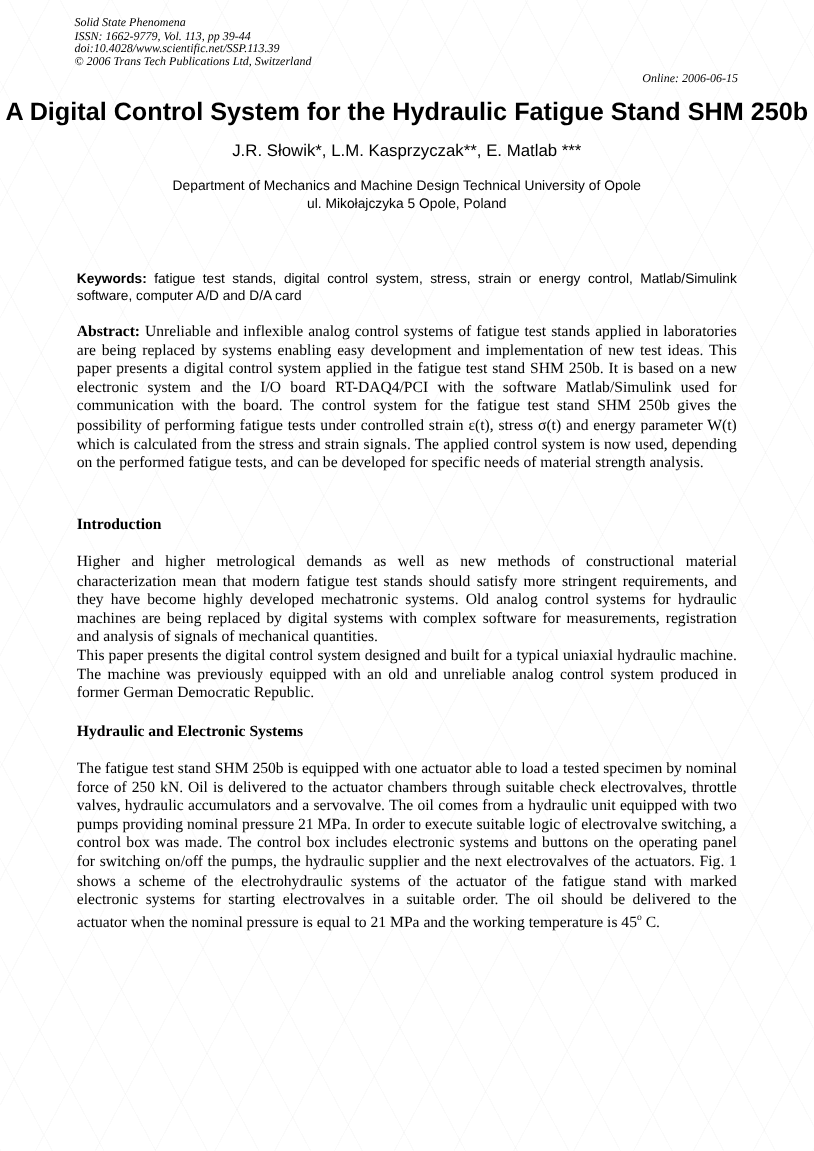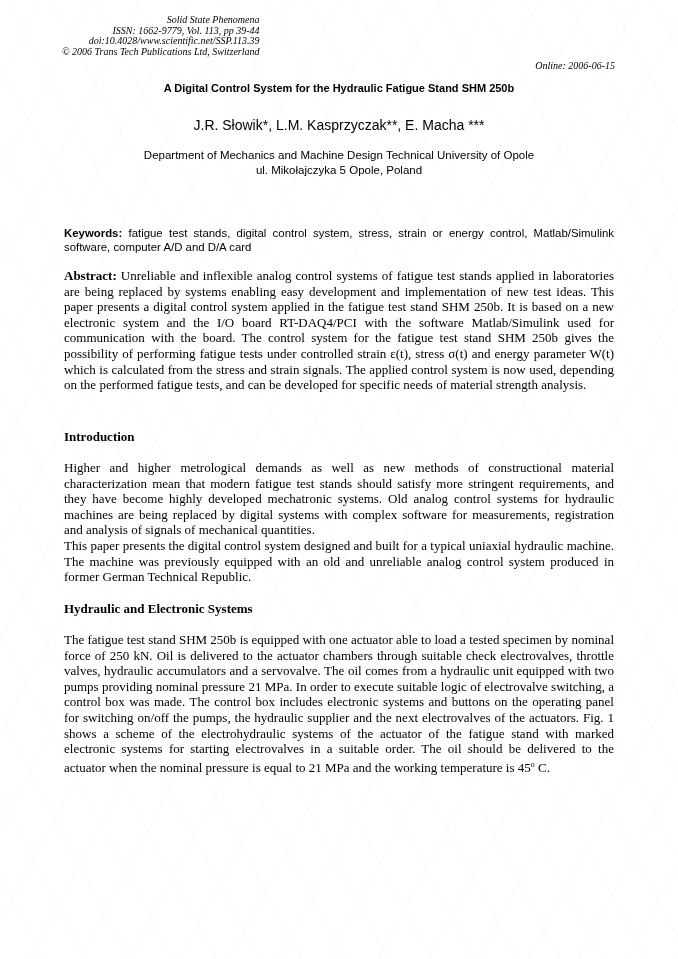--- a/index.html
+++ b/index.html
@@ -7,29 +7,29 @@
     width: 678px; height: 959px; overflow: hidden; position: relative;
     background-color: #ffffff;
     background-image:
       repeating-linear-gradient(62deg, rgba(0,0,0,0.018) 0px, rgba(0,0,0,0.018) 1px, transparent 1px, transparent 38px),
       repeating-linear-gradient(-62deg, rgba(0,0,0,0.018) 0px, rgba(0,0,0,0.018) 1px, transparent 1px, transparent 44px);
     color: #000;
   }
   .page { position: absolute; left: 0; top: 0; width: 678px; height: 959px; }
   .meta {
     position: absolute; left: 62px; top: 15px;
-    font-family: "Liberation Serif", serif; font-style: italic; font-size: 10px; line-height: 10.5px; text-align: right;
+    font-family: "Liberation Serif", serif; font-style: italic; font-size: 10px; line-height: 10.5px;
   }
   .online {
     position: absolute; right: 63px; top: 15px;
     font-family: "Liberation Serif", serif; font-style: italic; font-size: 10px; margin-top: 45px;
   }
   .title {
     position: absolute; left: 0; width: 678px; top: 82px; text-align: center;
-    font-family: "Liberation Sans", sans-serif; font-weight: bold; font-size: 11px;
+    font-family: "Liberation Sans", sans-serif; font-weight: bold; font-size: 21px;
   }
   .authors {
     position: absolute; left: 0; width: 678px; top: 117px; text-align: center;
     font-family: "Liberation Sans", sans-serif; font-size: 14px;
   }
   .affil {
     position: absolute; left: 0; width: 678px; top: 148px; text-align: center;
     font-family: "Liberation Sans", sans-serif; font-size: 11.5px; line-height: 14.5px;
   }
   .emails {
@@ -62,32 +62,32 @@
 
   <div class="meta">
     <div>Solid State Phenomena</div>
     <div>ISSN: 1662-9779, Vol. 113, pp 39-44</div>
     <div>doi:10.4028/www.scientific.net/SSP.113.39</div>
     <div>© 2006 Trans Tech Publications Ltd, Switzerland</div>
   </div>
   <div class="online">Online: 2006-06-15</div>
 
   <div class="title">A Digital Control System for the Hydraulic Fatigue Stand SHM 250b</div>
-  <div class="authors">J.R. Słowik*, L.M. Kasprzyczak**, E. Macha ***</div>
+  <div class="authors">J.R. Słowik*, L.M. Kasprzyczak**, E. Matlab ***</div>
 
   <div class="affil">
     <div>Department of Mechanics and Machine Design Technical University of Opole</div>
     <div>ul. Mikołajczyka 5 Opole, Poland</div>
   </div>
 
 
   <p class="keywords last-line"><b>Keywords:</b><span> fatigue test stands, digital control system, stress, strain or energy control, Matlab/Simulink software, computer A/D and D/A card</span></p>
 
   <p class="abstract body-text last-line"><b>Abstract:</b><span> Unreliable and inflexible analog control systems of fatigue test stands applied in laboratories are being replaced by systems enabling easy development and implementation of new test ideas. This paper presents a digital control system applied in the fatigue test stand SHM 250b. It is based on a new electronic system and the I/O board RT-DAQ4/PCI with the software Matlab/Simulink used for communication with the board. The control system for the fatigue test stand SHM 250b gives the possibility of performing fatigue tests under controlled strain ε(t), stress σ(t) and energy parameter W(t) which is calculated from the stress and strain signals.  The applied control system is now used, depending on the performed fatigue tests, and can be developed for specific needs of material strength analysis.</span></p>
 
   <div class="h-intro">Introduction</div>
   <p class="intro1 body-text last-line">Higher and higher metrological demands as well as new methods of constructional material characterization mean that modern fatigue test stands should satisfy more stringent requirements, and they have become highly developed mechatronic systems. Old analog control systems for hydraulic machines are being replaced by digital systems with complex software for measurements, registration and analysis of signals of mechanical quantities.</p>
-  <p class="intro2 body-text last-line">This paper presents the digital control system designed and built for a typical uniaxial hydraulic machine. The machine was previously equipped with an old and unreliable analog control system produced in former German Technical Republic.</p>
+  <p class="intro2 body-text last-line">This paper presents the digital control system designed and built for a typical uniaxial hydraulic machine. The machine was previously equipped with an old and unreliable analog control system produced in former German Democratic Republic.</p>
 
   <div class="h-hyd">Hydraulic and Electronic Systems</div>
   <p class="hyd1 body-text last-line"><span>The fatigue test stand SHM 250b is equipped with one actuator able to load a tested specimen by nominal force of 250 kN. Oil is delivered to the actuator chambers through suitable check electrovalves, throttle valves, hydraulic accumulators and a servovalve. The oil comes from a hydraulic unit equipped with two pumps providing nominal pressure 21 MPa. In order to execute suitable logic of electrovalve switching, a control box was made. The control box includes electronic systems and buttons on the operating panel for switching on/off the pumps, the hydraulic supplier and the next electrovalves of the actuators.  Fig. 1 shows a scheme of the electrohydraulic systems of the actuator of the fatigue stand with marked electronic systems for starting electrovalves in a suitable order. The oil should be delivered to the actuator when the nominal pressure is equal to 21 MPa and the working temperature is 45</span><sup style="font-size:8px">o</sup><span> C.</span></p>
 
 </div>
 
 </body></html>

